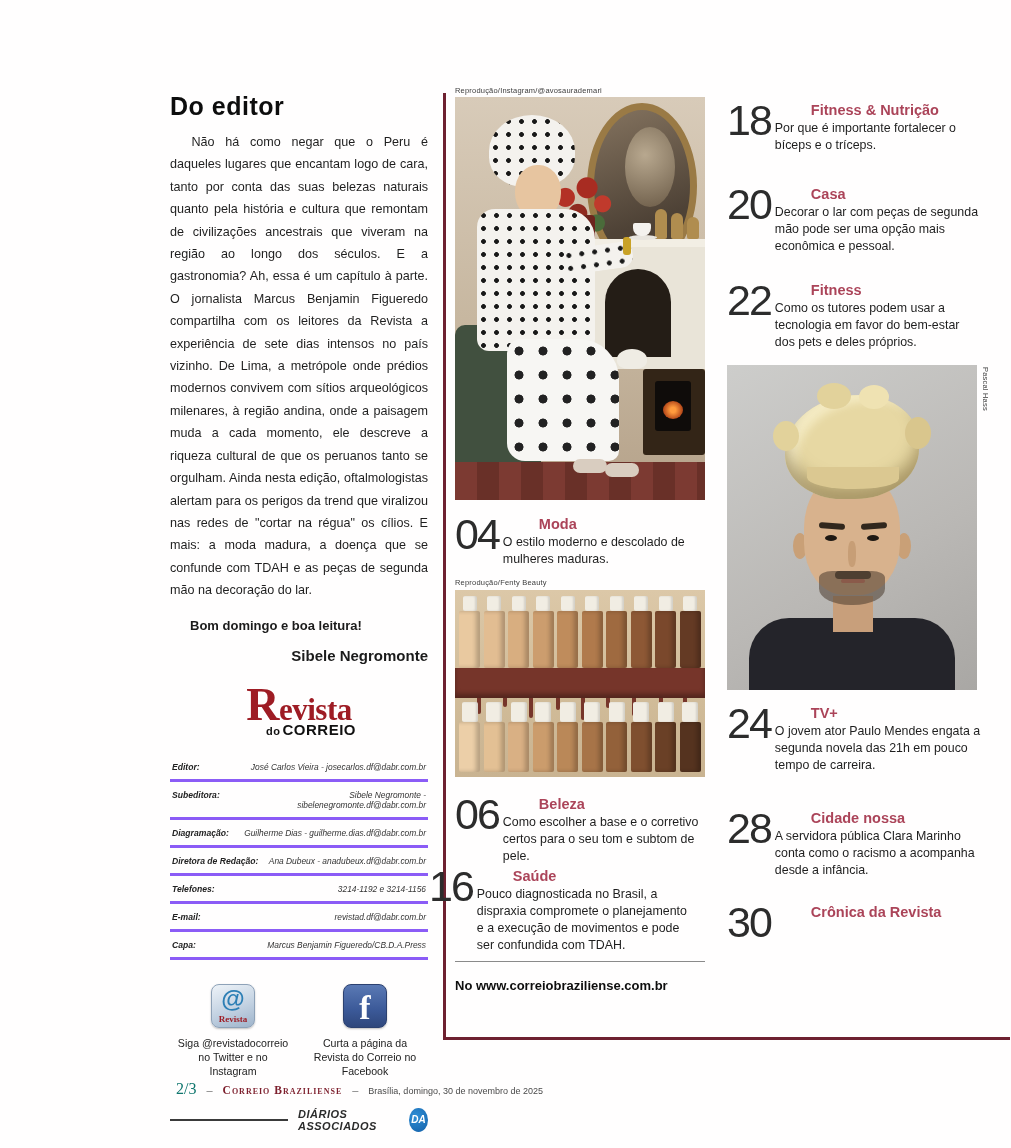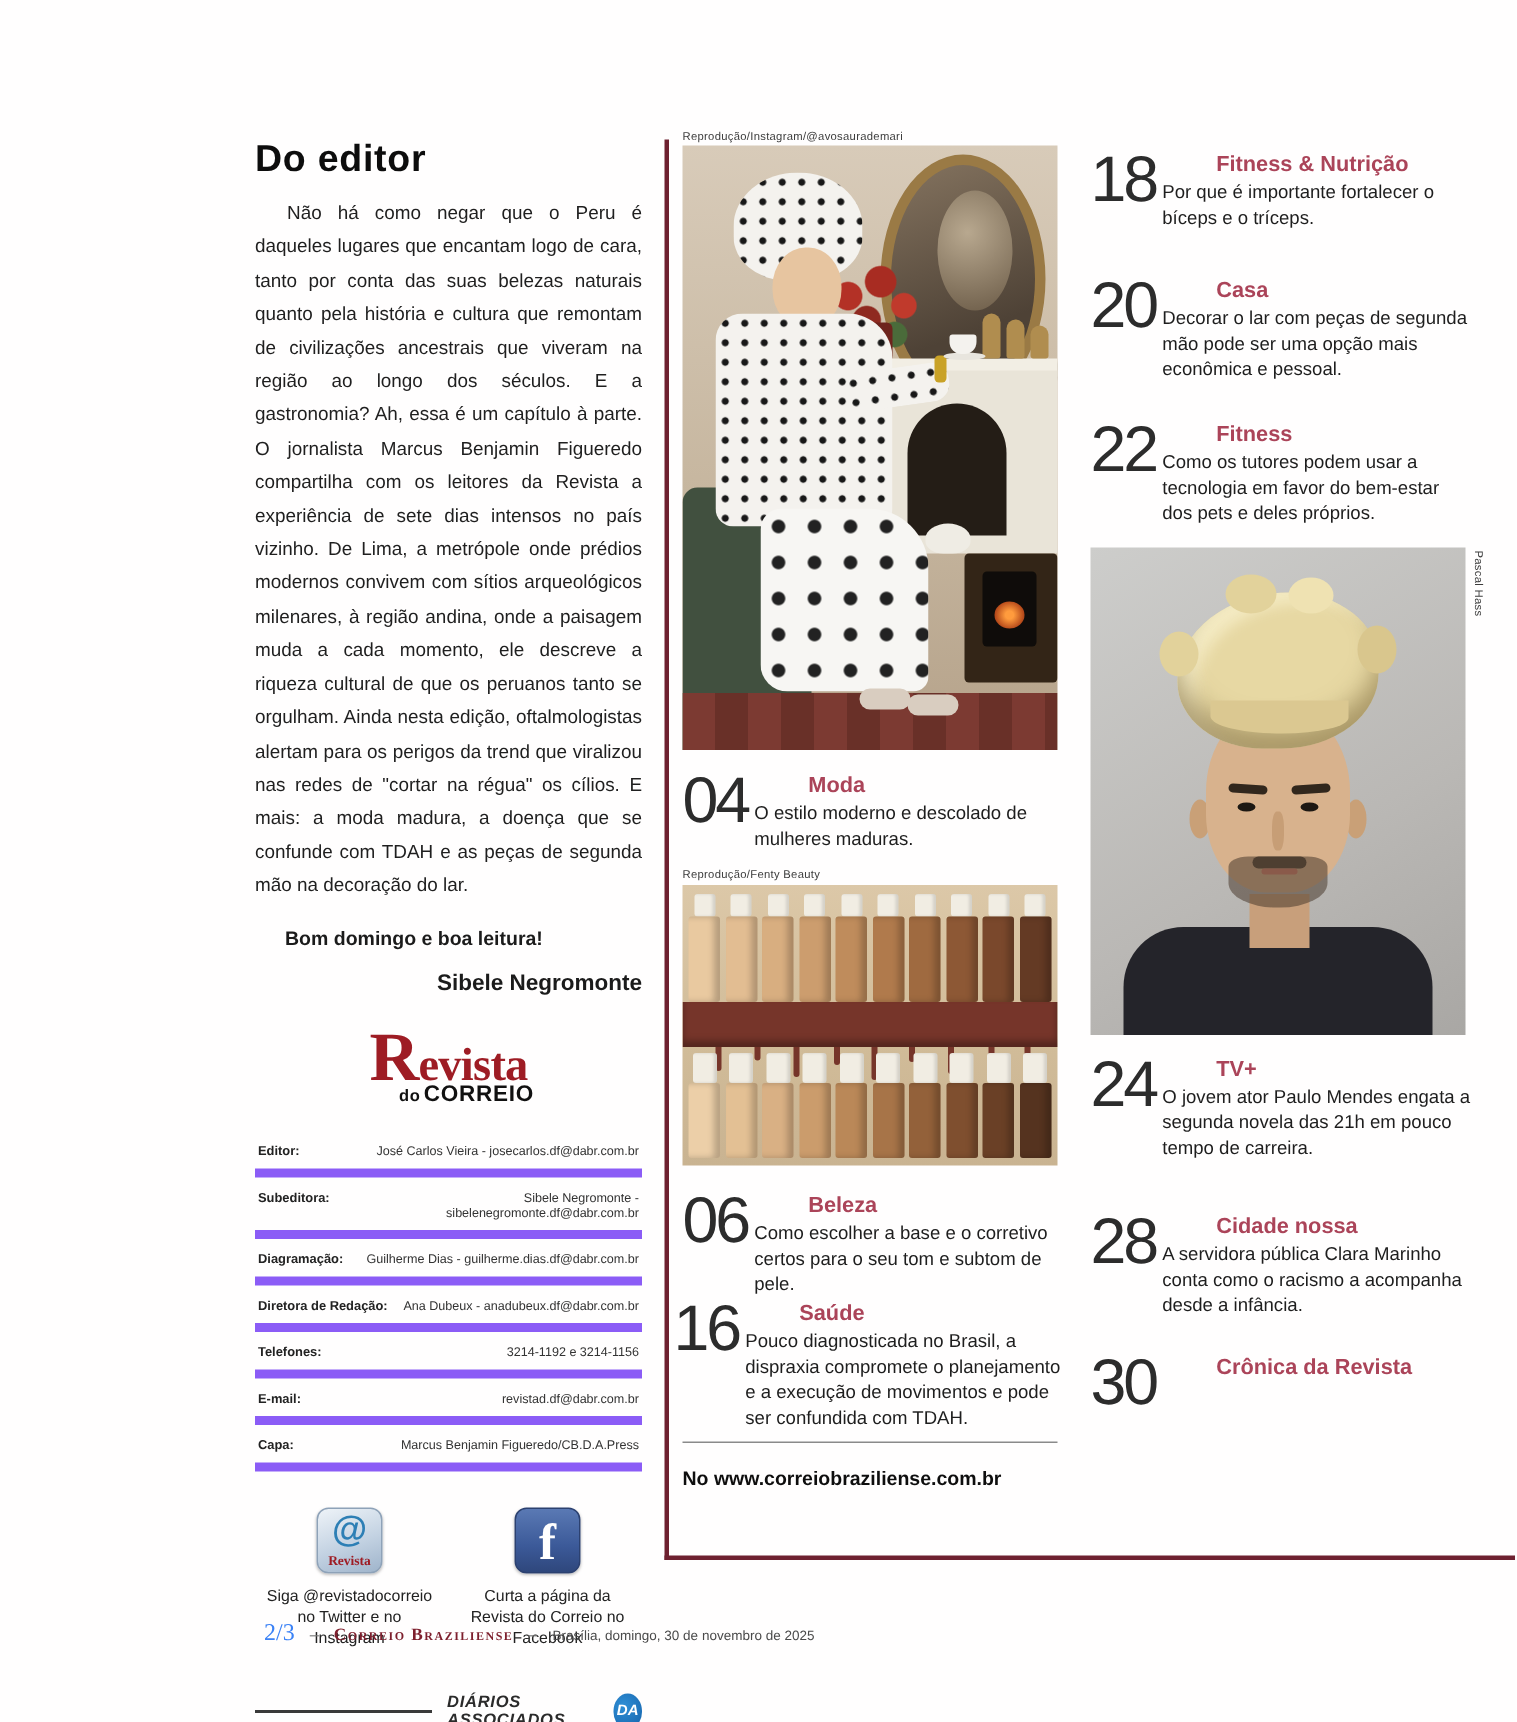--- a/index.html
+++ b/index.html
@@ -16,21 +16,21 @@
 
   .logo-block{margin-top:26px;text-align:center;}
   .logo-revista{display:inline-block;font-family:"Liberation Serif",serif;font-weight:800;
                 font-size:31px;color:#9e1c24;line-height:30px;letter-spacing:-0.5px;}
   .logo-revista::first-letter{font-size:46px;}
   .logo-correio{font-weight:800;font-size:15px;color:#111;margin-top:-4px;margin-left:24px;letter-spacing:0.5px;}
   .logo-correio .do{font-size:11px;font-weight:700;margin-right:2px;}
 
   .credits{margin-top:16px;}
   .credit-row{display:flex;justify-content:space-between;align-items:baseline;
-              border-bottom:6px solid #8b5cf6;padding:8px 2px 7px 2px;}
+              border-bottom:3px solid #8b5cf6;padding:8px 2px 7px 2px;font-style:italic;}
   .credit-label{font-size:8.6px;font-weight:700;color:#222;}
   .credit-value{font-size:8.4px;color:#333;text-align:right;}
 
   .social{display:flex;justify-content:space-between;margin-top:24px;padding:0 4px;}
   .social-item{width:118px;text-align:center;}
   .app-icon{width:42px;height:42px;margin:0 auto;border-radius:8px;
             background:linear-gradient(160deg,#eef3f8 0%,#c3d2e2 55%,#9fb4cb 100%);
             border:1px solid #8ea2b8;position:relative;box-shadow:0 1px 2px rgba(0,0,0,.25);}
   .app-icon .at{position:absolute;top:0px;left:0;right:0;text-align:center;
                 font-size:24px;font-weight:800;color:#2d7fb5;}
@@ -65,21 +65,21 @@
            flex:0 0 auto;margin-right:4px;}
   .toc-body{padding-top:2px;}
   .toc-cat{margin:0;font-size:14.5px;font-weight:800;color:#ab4459;line-height:16px;padding-left:36px;}
   .toc-desc{margin:2px 0 0 0;font-size:12.4px;line-height:17px;color:#1e1e1e;max-width:205px;}
 
   .web-rule{position:absolute;left:455px;top:961px;width:250px;height:1px;background:#8a8a8a;}
   .web-line{position:absolute;left:455px;top:978px;font-size:13px;font-weight:800;color:#0e0e0e;}
 
   
   .footer{position:absolute;left:176px;top:1060px;display:flex;align-items:baseline;gap:10px;}
-  .footer-page{font-family:"Liberation Serif",serif;font-size:16px;color:#3b82f6;}
+  .footer-page{font-family:"Liberation Serif",serif;font-size:16px;color:#0f766e;}
   .footer-sep{color:#777;font-size:11px;}
   .footer-brand{font-family:"Liberation Serif",serif;font-size:11.5px;font-weight:800;
                 color:#7d1f2d;letter-spacing:1px;font-variant:small-caps;margin-top:24px;}
   .footer-date{font-size:9px;color:#4a4a4a;}
 
   
   .photo{position:absolute;overflow:hidden;}
   .p1{left:455px;top:97px;width:250px;height:403px;background:linear-gradient(180deg,#d8cbb9 0%,#c7b7a0 55%,#b5a28a 100%);}
   .p1 .mirror{position:absolute;right:8px;top:6px;width:96px;height:152px;border-radius:50%;
               border:7px solid #9a7a45;background:linear-gradient(160deg,#84735f,#4e4236 70%);}
@@ -385,21 +385,21 @@
   </div>
 
   <div class="toc-entry" style="left:455px;top:794px;">
     <span class="toc-num">06</span>
     <div class="toc-body">
       <h3 class="toc-cat">Beleza</h3>
       <p class="toc-desc" style="max-width:215px;">Como escolher a base e o corretivo certos para o seu tom e subtom de pele.</p>
     </div>
   </div>
 
-  <div class="toc-entry" style="left:449px;top:866px;">
+  <div class="toc-entry" style="left:429px;top:866px;">
     <span class="toc-num">16</span>
     <div class="toc-body">
       <h3 class="toc-cat">Saúde</h3>
       <p class="toc-desc" style="max-width:218px;">Pouco diagnosticada no Brasil, a dispraxia compromete o planejamento e a execução de movimentos e pode ser confundida com TDAH.</p>
     </div>
   </div>
 
   <div class="web-rule"></div>
   <div class="web-line">No www.correiobraziliense.com.br</div>
 

